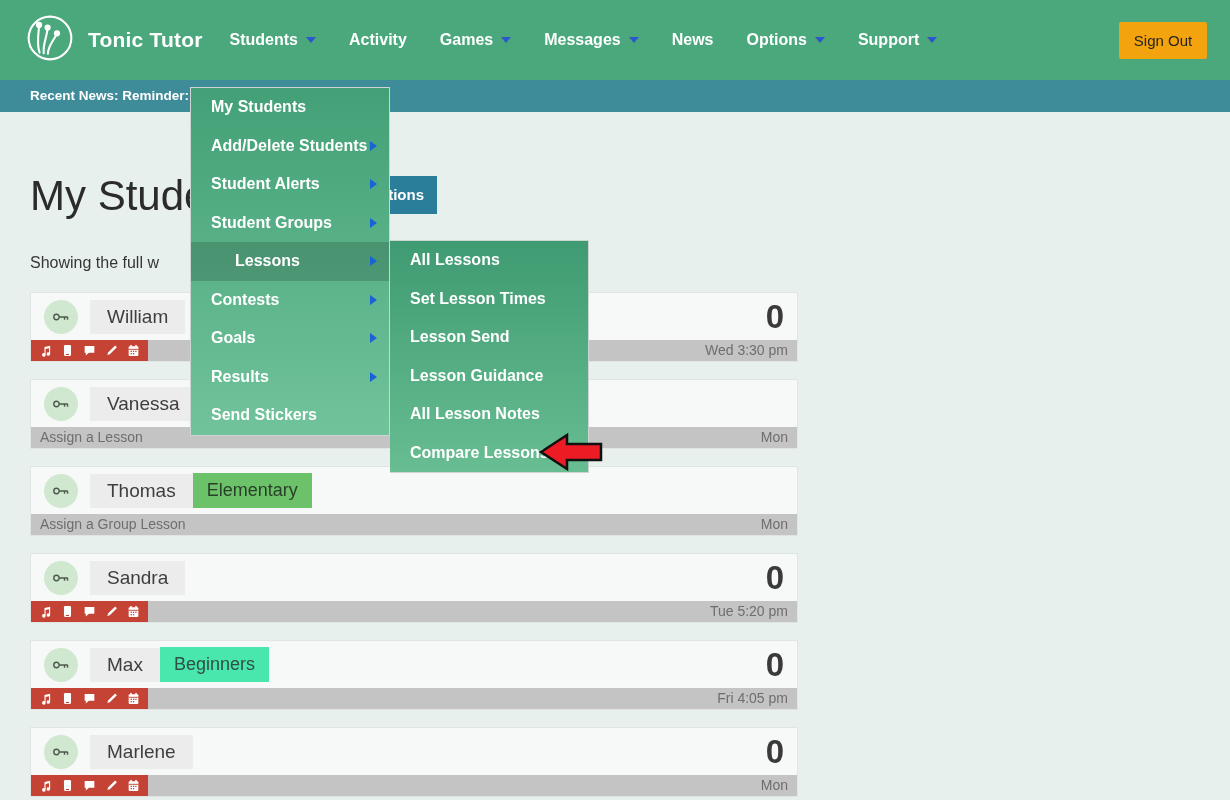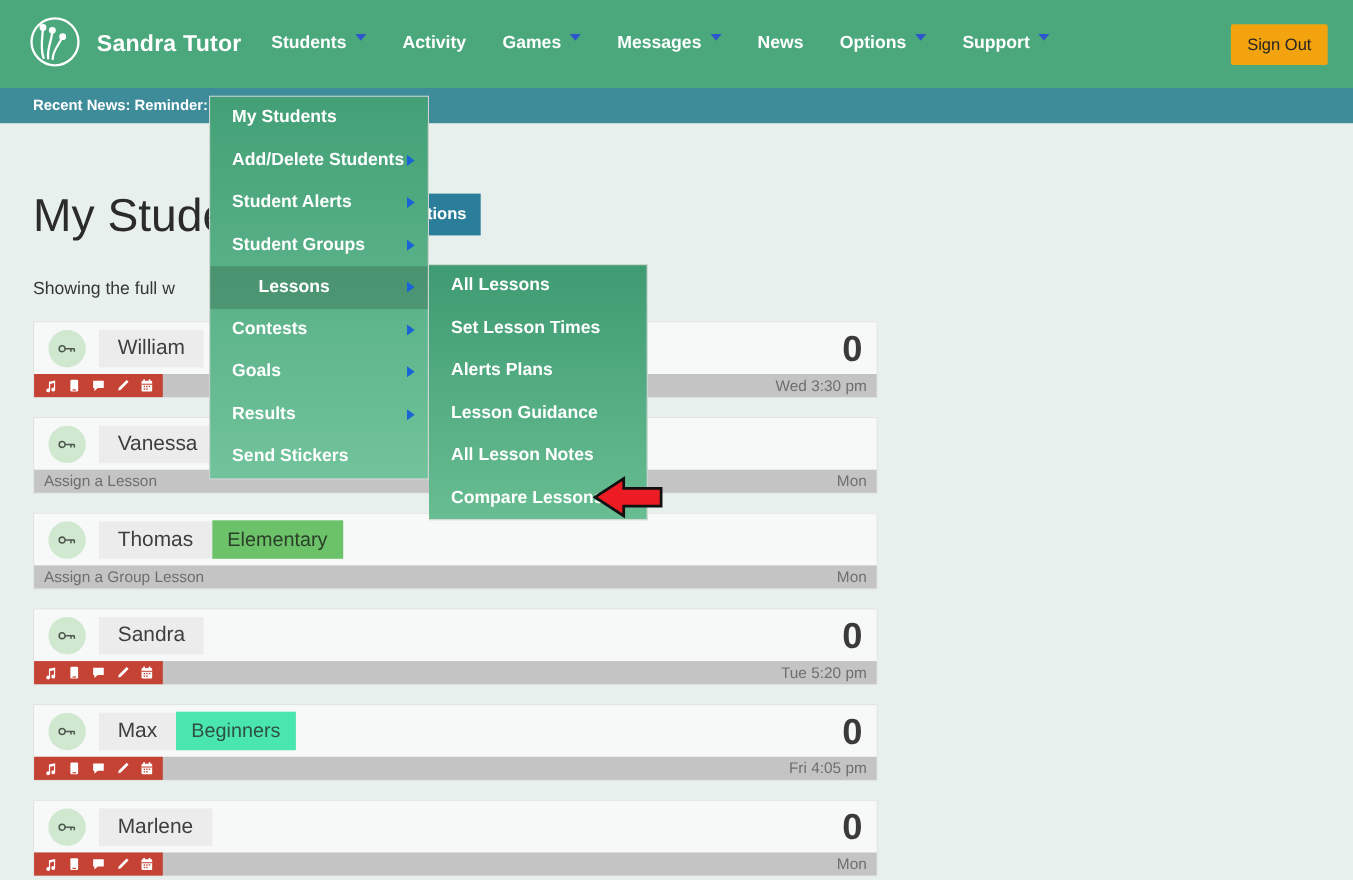--- a/index.html
+++ b/index.html
@@ -4,21 +4,21 @@
 <style>
   * { margin:0; padding:0; box-sizing:border-box; }
   body { font-family:"Liberation Sans", sans-serif; }
   .screen { position:relative; width:1230px; height:800px; background:#e8f0ed; overflow:hidden; }
 
   
   .navbar { position:relative; height:80px; background:#4aa87c; display:flex; align-items:center; padding:0 23px 0 25px; }
   .brand-logo { width:50px; height:50px; flex:0 0 auto; }
   .brand-name { color:#fff; font-size:21px; font-weight:700; margin-left:13px; letter-spacing:.2px; }
   .nav-items { display:flex; align-items:center; margin-left:27px; gap:33px; }
-  .nav-item { color:#fff; font-size:16px; font-weight:600; display:flex; cursor:pointer; }
+  .nav-item { color:#fff; font-size:16px; font-weight:600; display:flex; align-items:center; cursor:pointer; }
   .tri { width:0; height:0; border-left:5.5px solid transparent; border-right:5.5px solid transparent; border-top:6.5px solid #2e55cc; margin-left:8px; }
   .signout-btn { margin-left:auto; width:88px; height:37px; background:#f2a30d; border:none; border-radius:2px; color:#252525; font-size:15px; font-family:inherit; cursor:pointer; }
 
   
   .news-bar { height:32px; background:#3e8b99; color:#fff; font-size:13.5px; font-weight:700; line-height:32px; padding-left:30px; }
 
   
   .content { padding:60px 0 0 30px; }
   .page-title { font-size:42px; font-weight:400; color:#2b2b2b; }
   .page-subtitle { margin-top:34px; font-size:16px; color:#363636; }
@@ -60,21 +60,21 @@
           <path d="M18 38.5 C17 30, 21 23, 21.5 16"></path>
           <path d="M22 39 C22 32, 27 27, 30 21"></path>
         </g>
         <g fill="#ffffff">
           <circle cx="13.5" cy="11.5" r="3"></circle>
           <circle cx="21.7" cy="14" r="3"></circle>
           <circle cx="30.7" cy="19.5" r="3"></circle>
         </g>
       </svg>
     </span>
-    <span class="brand-name">Sandra Tutor</span>
+    <span class="brand-name">Tonic Tutor</span>
     <div class="nav-items" id="nav-items">
   <span class="nav-item">
     <span class="nav-label">Students</span>
     <span class="tri"></span>
   </span>
 
   <span class="nav-item">
     <span class="nav-label">Activity</span>
 
   </span>
@@ -391,21 +391,21 @@
     <span class="menu-label">All Lessons</span>
 
   </div>
 
   <div class="menu-item">
     <span class="menu-label">Set Lesson Times</span>
 
   </div>
 
   <div class="menu-item">
-    <span class="menu-label">Alerts Plans</span>
+    <span class="menu-label">Lesson Send</span>
 
   </div>
 
   <div class="menu-item">
     <span class="menu-label">Lesson Guidance</span>
 
   </div>
 
   <div class="menu-item">
     <span class="menu-label">All Lesson Notes</span>

